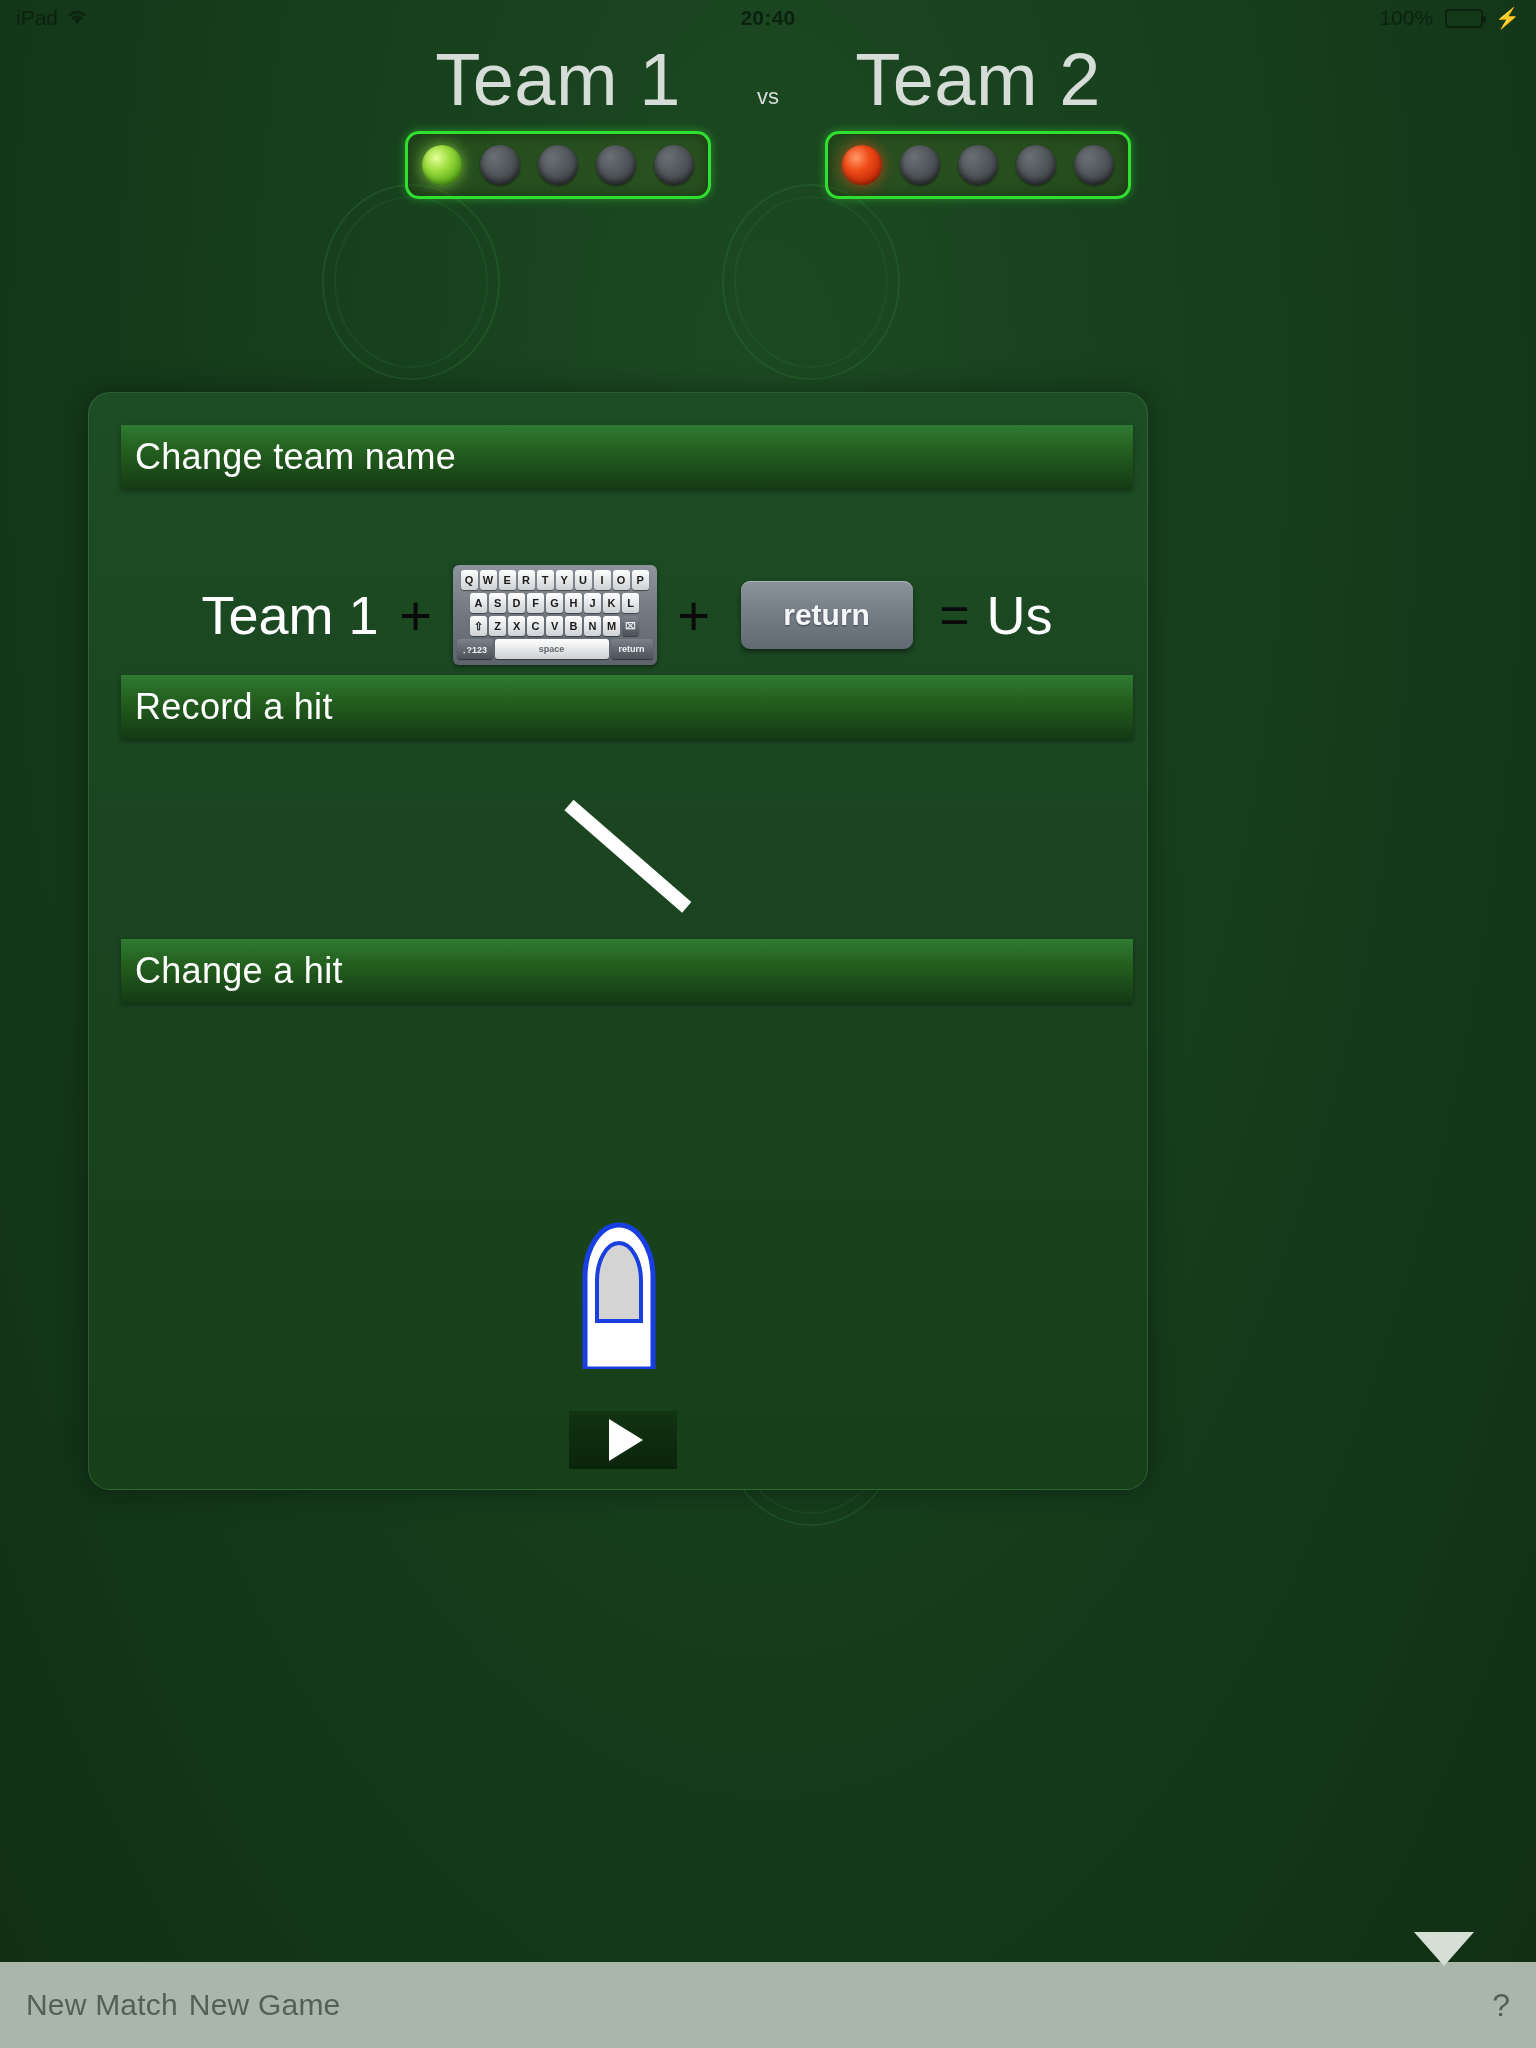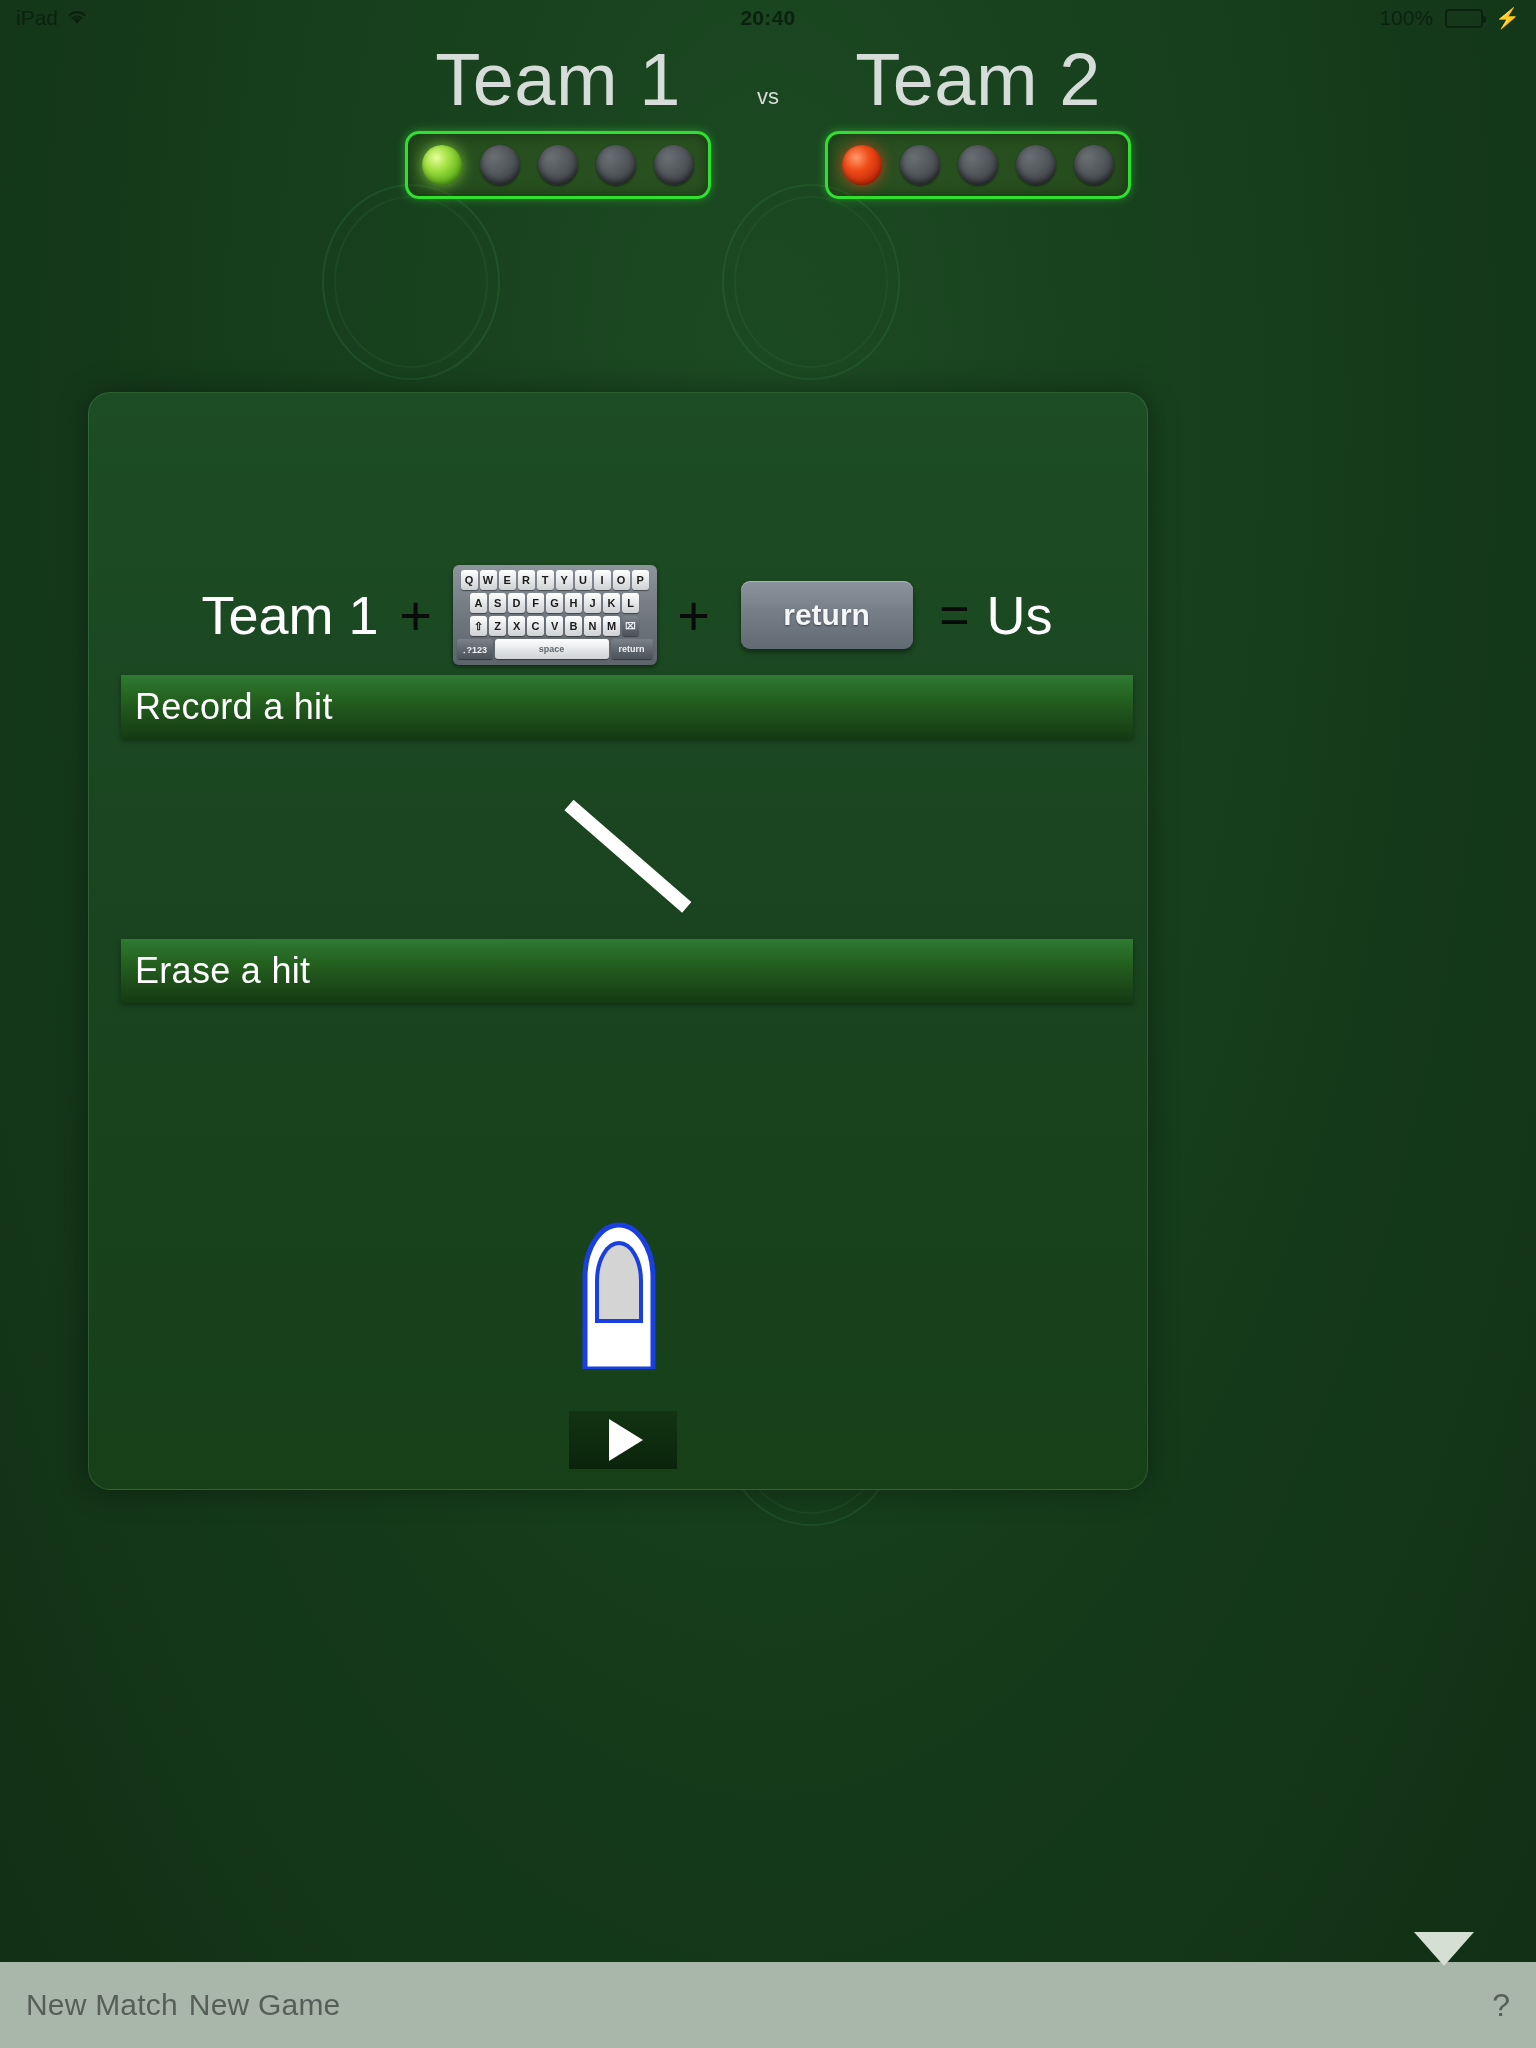--- a/index.html
+++ b/index.html
@@ -265,20 +265,23 @@
         <div class="led"></div>
         <div class="led"></div>
       </div>
     </div>
 
   </div>
 </div>
 
 <div id="panel">
 
+  <div class="sec-header" style="top:32px;">
+    <span>Change team name</span>
+  </div>
 
   <div id="eqrow">
     <span class="eq-text">Team 1</span>
     <span class="eq-op">+</span>
 
     <div class="mini-kb">
       <div class="kbrow">
         <span class="key">Q</span>
         <span class="key">W</span>
         <span class="key">E</span>
@@ -328,21 +331,21 @@
     <span class="eq-eq">=</span>
     <span class="eq-text">Us</span>
   </div>
 
   <div class="sec-header" style="top:282px;">
     <span>Record a hit</span>
   </div>
   <div id="swipe"></div>
 
   <div class="sec-header" style="top:546px;">
-    <span>Erase a hit</span>
+    <span>Change a hit</span>
   </div>
 
   <div id="finger">
     <svg width="80" height="148" viewBox="0 0 80 148">
       <path d="M6 148 L6 56 A34 52 0 0 1 74 56 L74 148 Z" fill="#ffffff" stroke="#1a3fe0" stroke-width="5"></path>
       <path d="M18 100 L18 60 A22 38 0 0 1 62 60 L62 100 Z" fill="#d4d4d4" stroke="#1a3fe0" stroke-width="4"></path>
     </svg>
   </div>
 
   <div id="playbtn">

